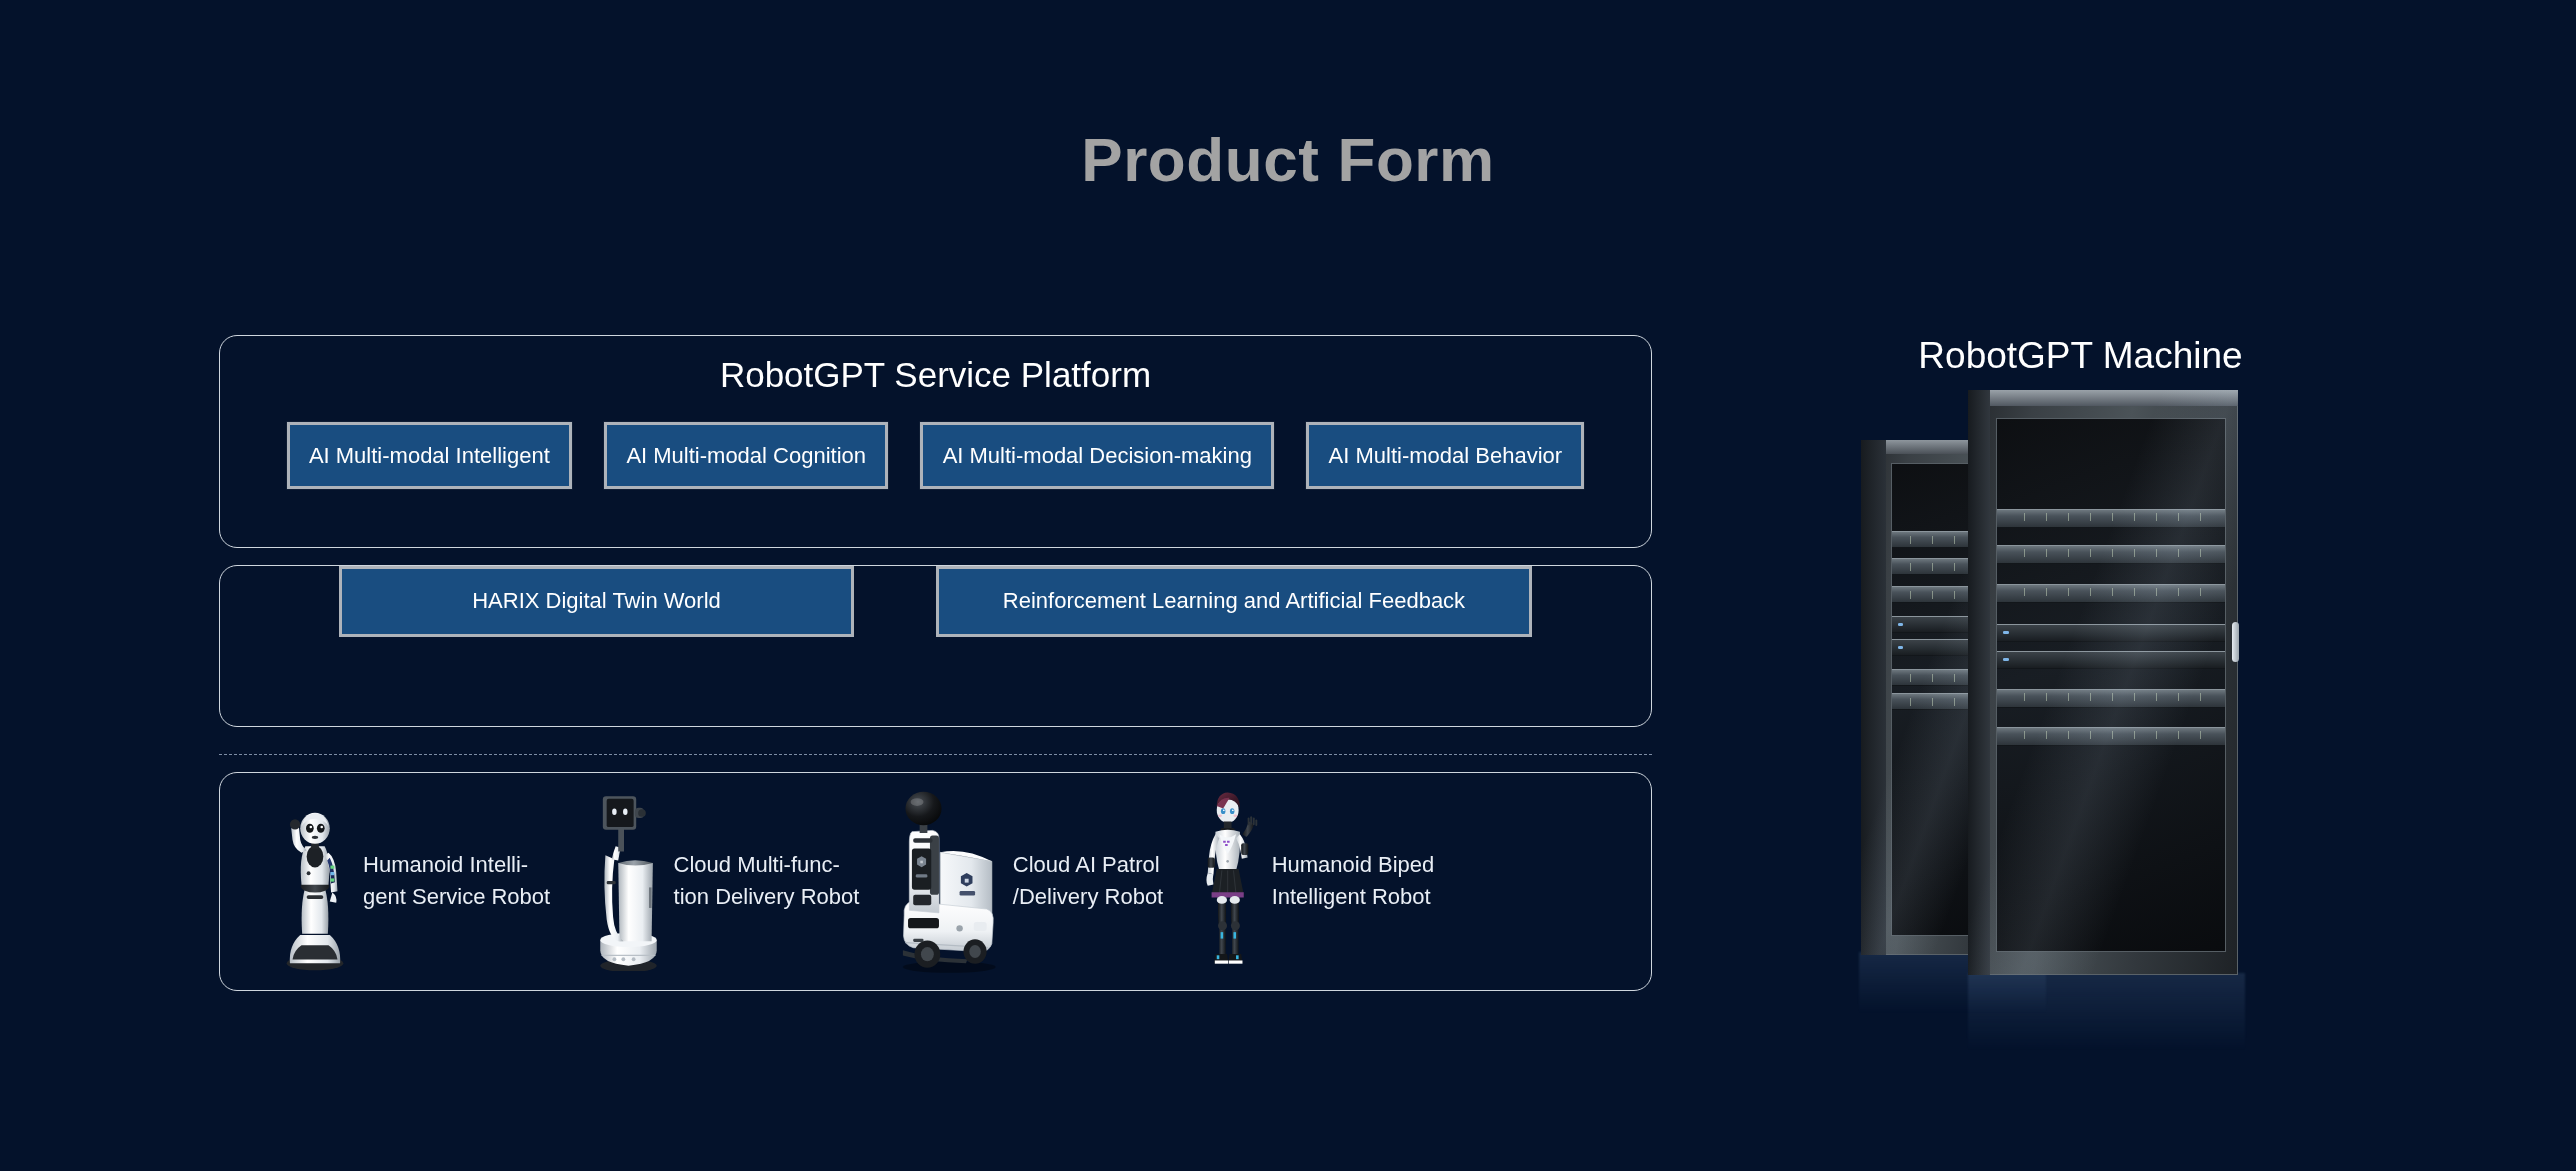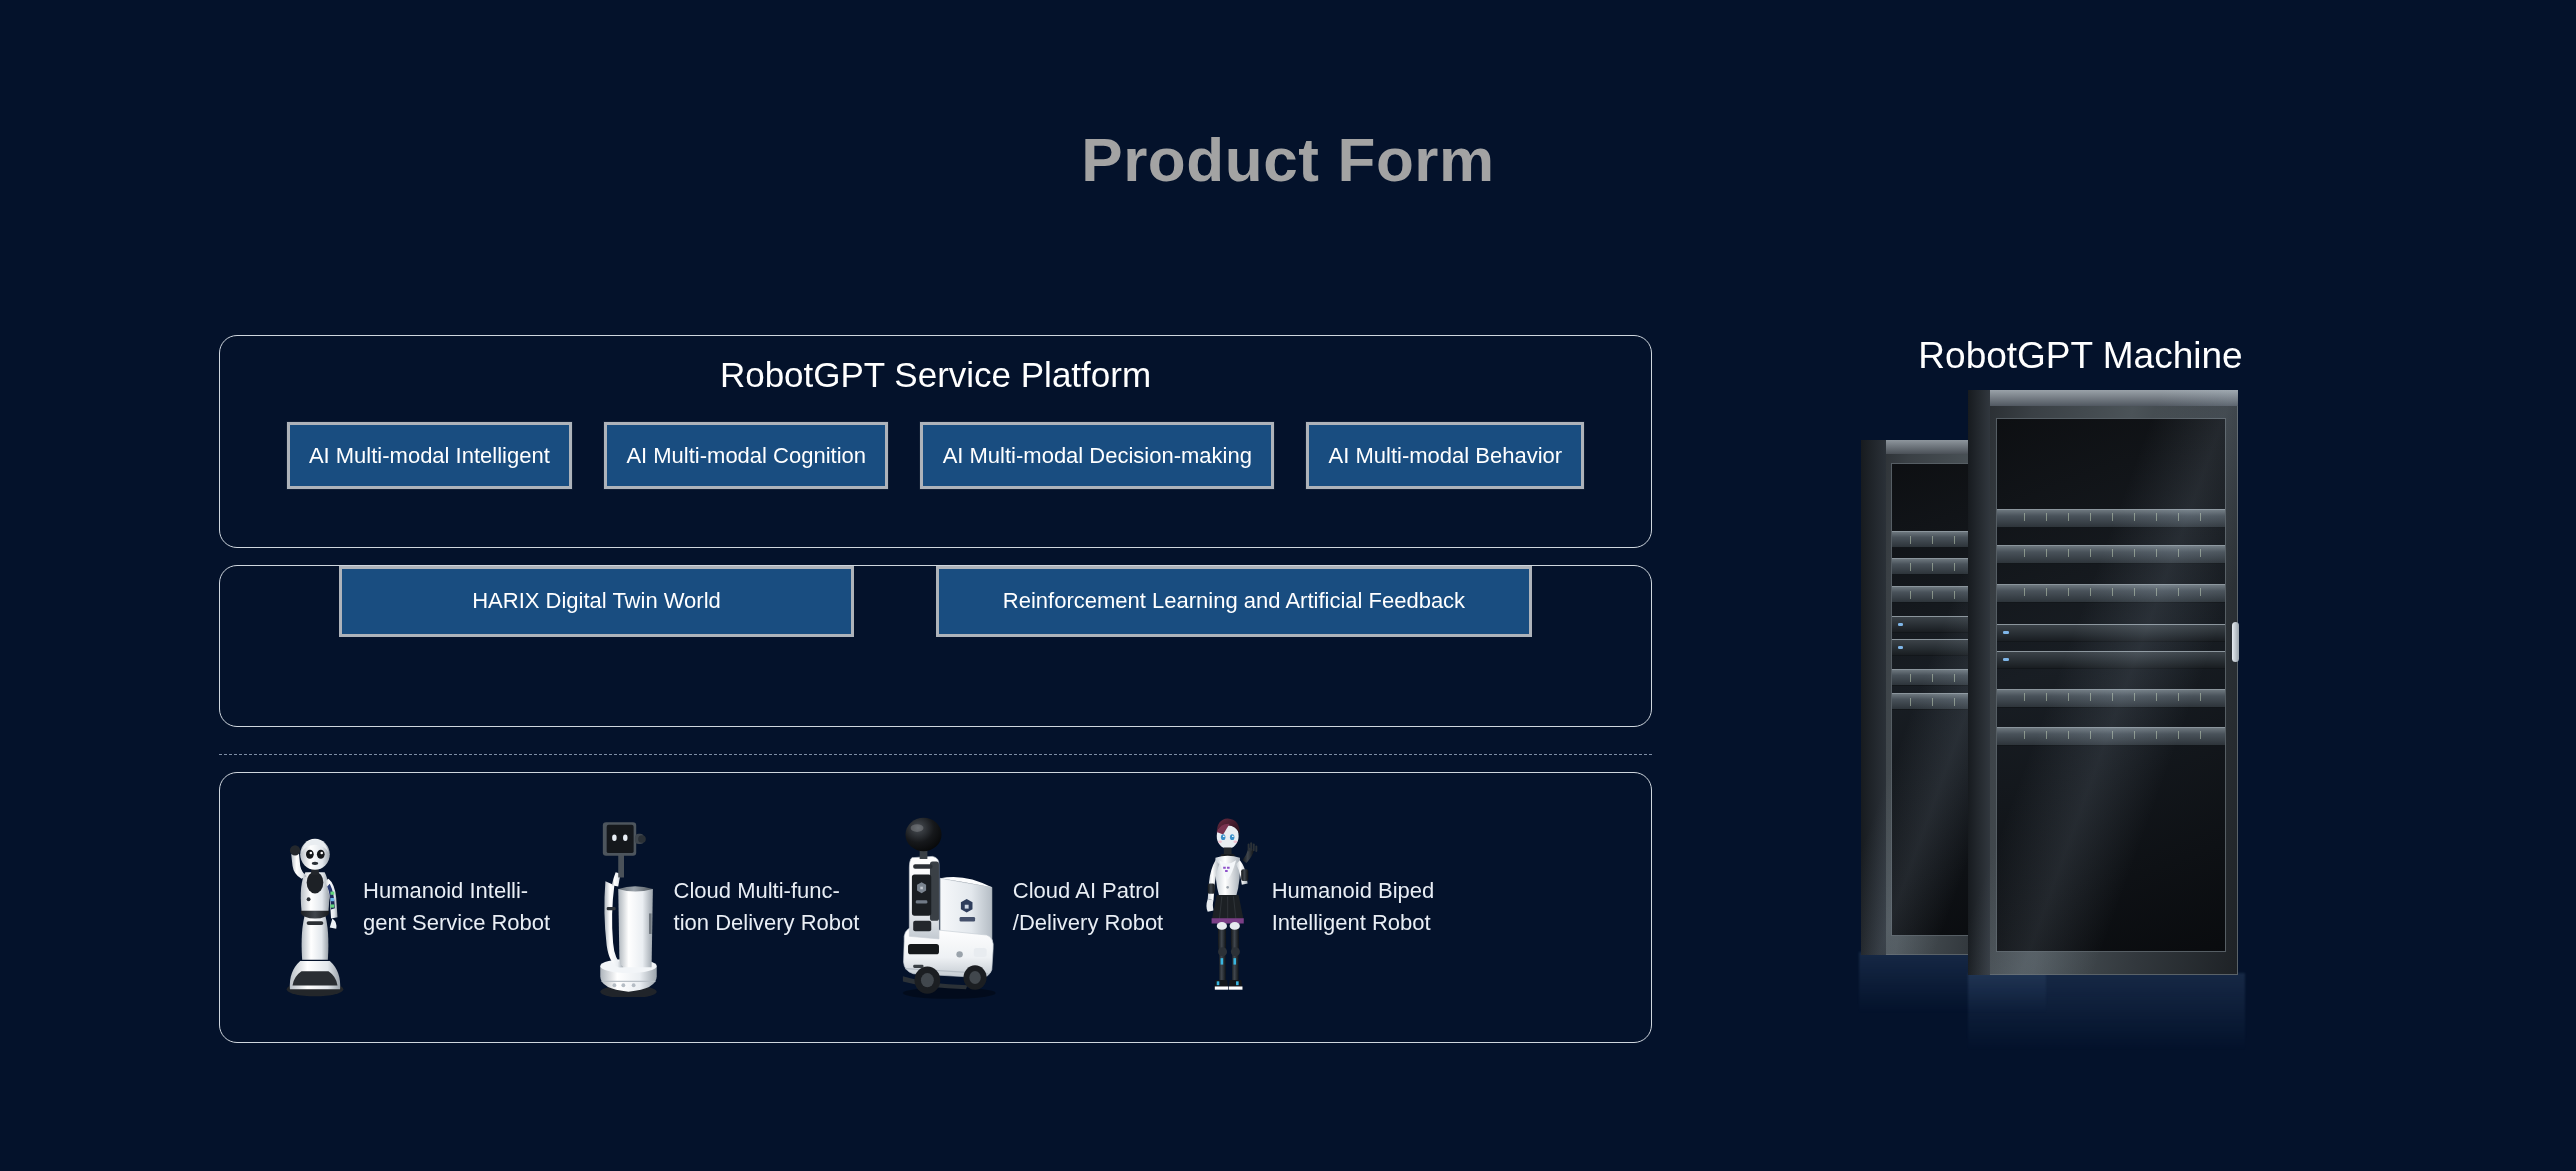--- a/index.html
+++ b/index.html
@@ -70,21 +70,21 @@
   .divider {
     position:relative;
     margin:27px 0 16.7px 0;
     height:1.3px;
     border-top:1.9px dashed #7e8da5;
     width:100%;
   }
 
   
   .panel-robots {
-    height:271px;
+    height:219px;
     display:flex; align-items:center;
     padding:0 45px;
   }
   .robot-item { display:flex; align-items:center; }
   .robot-label {
     color:#e9eef5; font-size:22px; line-height:1.45;
     margin-left:6.4px;
     white-space:pre-line;
   }
   .robot-art { position:relative; }

